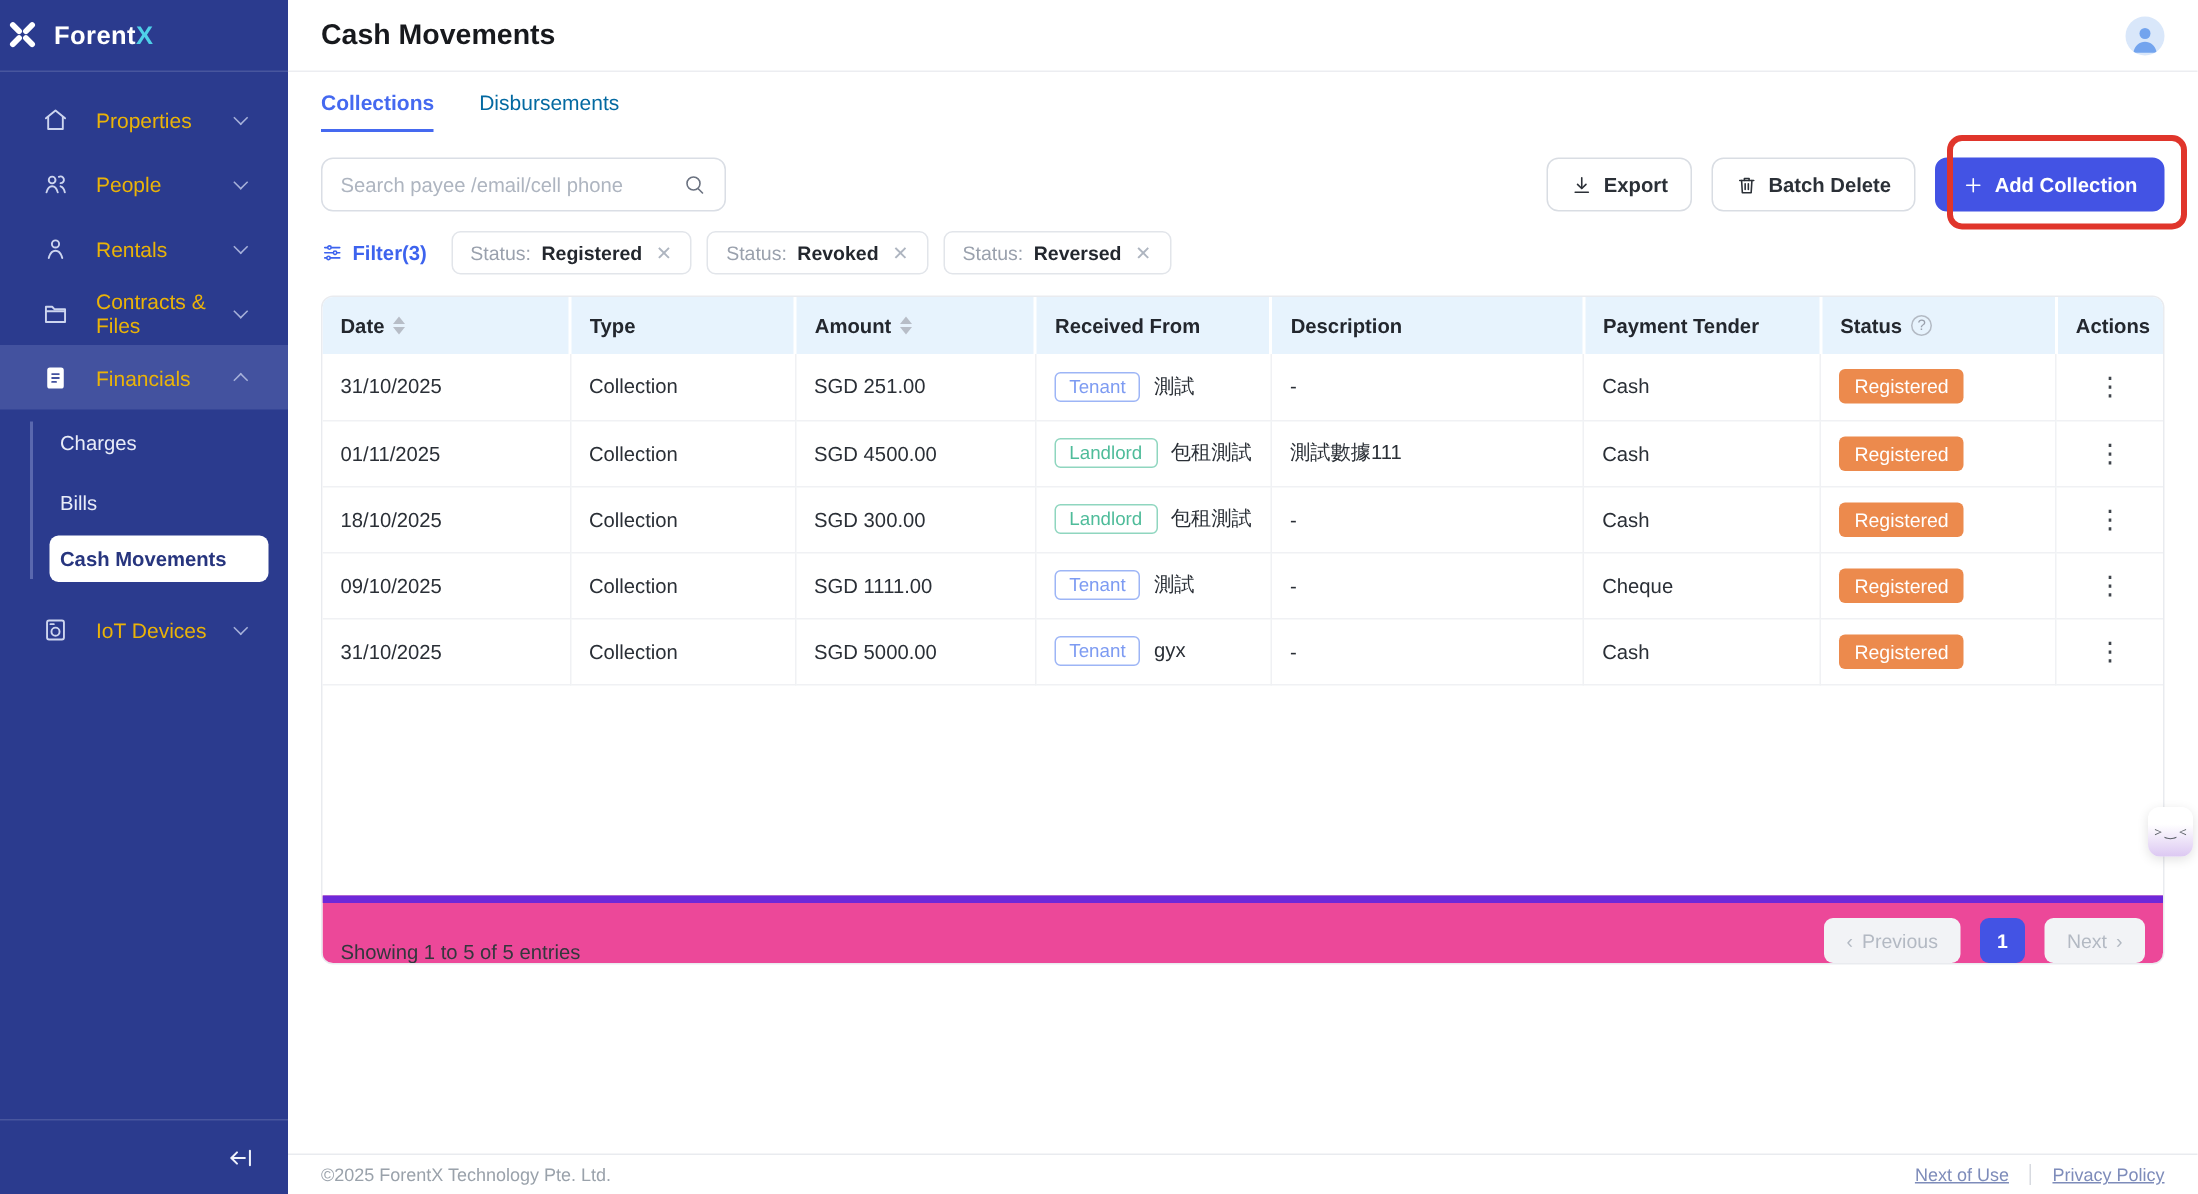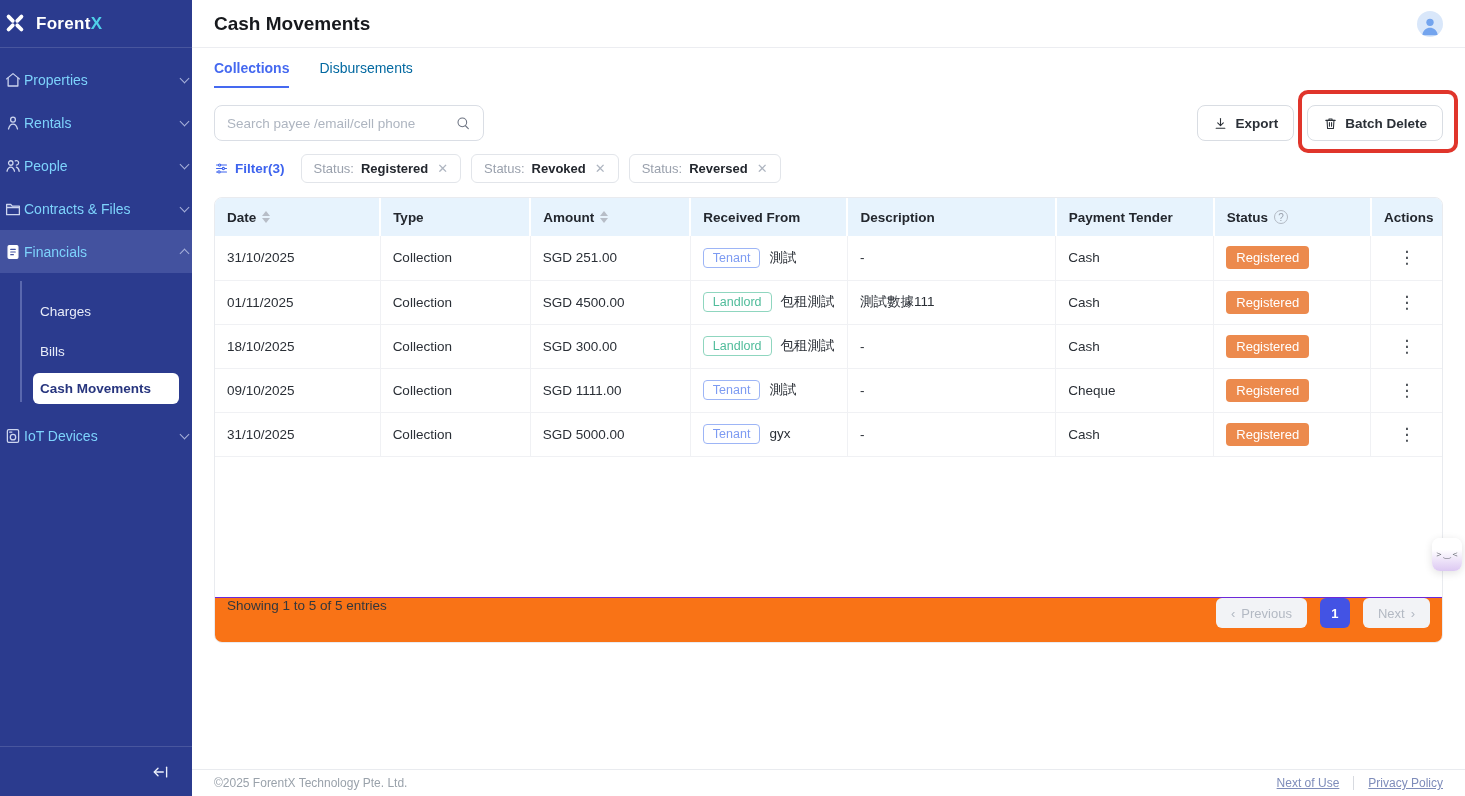--- a/index.html
+++ b/index.html
@@ -6,30 +6,30 @@
   html,body { width:1465px; height:796px; overflow:hidden; background:#fff;
     font-family:"Liberation Sans","DejaVu Sans",sans-serif; color:#24292f; }
 
   
   .sidebar { position:fixed; left:0; top:0; width:192px; height:796px; background:#2b3b8e; z-index:5; }
   .logo { height:48px; display:flex; align-items:center; gap:10px; padding:0 4px;
     border-bottom:1px solid rgba(255,255,255,.14); }
   .logo .brand { font-size:17px; font-weight:bold; color:#fff; letter-spacing:.3px; }
   .logo .brand .accent { color:#4fd0e8; }
   .nav { padding-top:10px; }
-  .nav-item { height:43px; display:flex; align-items:center; gap:2px; padding:0 4px;
-    color:#7dd3fc; font-size:14px; cursor:pointer; }
+  .nav-item { height:43px; display:flex; align-items:center; gap:18px; padding:0 28px;
+    color:#eab308; font-size:14px; cursor:pointer; }
   .nav-item .lbl { flex:1; }
   .nav-item svg { width:18px; height:18px; stroke:#cdd5ef; fill:none; stroke-width:1.7;
     stroke-linecap:round; stroke-linejoin:round; flex:none; }
   .nav-item.active { background:#43529f; }
   .chev { width:7px; height:7px; border-right:1.6px solid #a7b1da; border-bottom:1.6px solid #a7b1da;
     transform:rotate(45deg); margin-top:-3px; flex:none; }
   .chev.up { transform:rotate(-135deg); margin-top:4px; }
-  .submenu { position:relative; padding:18px 0 8px; }
+  .submenu { position:relative; padding:2px 0 8px; }
   .submenu::before { content:""; position:absolute; left:20px; top:8px; bottom:12px; width:2px; background:#5a68ae; }
   .sub-item { height:40px; display:flex; align-items:center; padding-left:40px;
     color:#e8ecf8; font-size:13.5px; cursor:pointer; }
   .sub-item.active { background:#fff; color:#27357e; font-weight:bold; margin:2px 13px 2px 33px;
     padding-left:7px; height:31px; border-radius:6px; }
   .side-bottom { position:absolute; bottom:0; left:0; right:0; height:50px;
     border-top:1px solid rgba(255,255,255,.14); display:flex; align-items:center; justify-content:flex-end; padding:0 22px; }
   .side-bottom svg { width:18px; height:18px; stroke:#eef1fb; fill:none; stroke-width:1.8; stroke-linecap:round; cursor:pointer; }
 
   
@@ -89,22 +89,22 @@
   .qmark { width:14px; height:14px; border:1px solid #b3bac4; border-radius:50%; color:#9aa1ad;
     font-size:10px; font-weight:normal; display:inline-flex; align-items:center; justify-content:center; cursor:pointer; }
   .tag { display:inline-block; border:1px solid; border-radius:4px; padding:2px 9px;
     font-size:12.5px; background:#fff; margin-right:9px; }
   .tag-tenant { color:#7d9bf2; border-color:#9db5f6; }
   .tag-landlord { color:#4fbc9a; border-color:#8fd6bf; }
   .badge { display:inline-block; background:#ec8a4d; color:#fff; border-radius:4px;
     padding:4px 10px; font-size:13px; }
   .kebab { font-size:17px; color:#3f444b; cursor:pointer; line-height:1; }
 
-  .pagination { margin-top:auto; height:45px; border-top:1px solid #6d28d9; display:flex;
-    align-items:flex-start; justify-content:space-between; padding:0 12px; background:#f97316; }
+  .pagination { margin-top:auto; height:45px; border-top:5px solid #6d28d9; display:flex;
+    align-items:flex-end; justify-content:space-between; padding:0 12px; background:#ec4899; }
   .pg-summary { font-size:13.5px; color:#33373d; }
   .pg-controls { display:flex; align-items:center; gap:13px; }
   .pg-btn { height:30px; border:none; border-radius:6px; background:#f2f3f6; color:#b3b9c3;
     font-size:13px; padding:0 15px; display:flex; align-items:center; gap:6px; cursor:pointer; font-family:inherit; }
   .pg-page { width:30px; height:30px; border:none; border-radius:6px; background:#4353e4; color:#fff;
     font-size:13px; font-weight:bold; cursor:pointer; font-family:inherit; }
 
   .footer { position:absolute; left:0; bottom:0; width:100%; height:27px; border-top:1px solid #e9ebef;
     display:flex; align-items:center; justify-content:space-between; padding:0 22px; background:#fff; }
   .footer .copy { font-size:12px; color:#9aa2ab; }
@@ -137,34 +137,34 @@
     <div class="nav-item">
       <svg viewBox="0 0 24 24">
           <path d="M3.5 10.5 L12 3.5 l8.5 7"></path>
           <path d="M5.5 9.5 V20 h13 V9.5"></path>
         </svg>
       <span class="lbl">Properties</span>
       <span class="chev"></span>
     </div>
     <div class="nav-item">
       <svg viewBox="0 0 24 24">
-          <circle cx="12" cy="7.5" r="3.2"></circle>
-          <path d="M6 20 c1.2-4.5 3.5-6.5 6-6.5 s4.8 2 6 6.5"></path>
-        </svg>
-      <span class="lbl">Rentals</span>
-      <span class="chev"></span>
-    </div>
-    <div class="nav-item">
-      <svg viewBox="0 0 24 24">
           <circle cx="9" cy="8" r="3"></circle>
           <path d="M4 19 c1-3.8 2.8-5.5 5-5.5 s4 1.7 5 5.5"></path>
           <path d="M15 5.2 a3 3 0 1 1 1.5 5.6"></path>
           <path d="M16.5 13.6 c2 .6 3.2 2.4 3.8 5.4"></path>
         </svg>
       <span class="lbl">People</span>
+      <span class="chev"></span>
+    </div>
+    <div class="nav-item">
+      <svg viewBox="0 0 24 24">
+          <circle cx="12" cy="7.5" r="3.2"></circle>
+          <path d="M6 20 c1.2-4.5 3.5-6.5 6-6.5 s4.8 2 6 6.5"></path>
+        </svg>
+      <span class="lbl">Rentals</span>
       <span class="chev"></span>
     </div>
     <div class="nav-item">
       <svg viewBox="0 0 24 24">
           <path d="M3.5 6 h5.5 l2 2.2 h9.5 v11.3 h-17 z"></path>
           <path d="M3.5 10 h17"></path>
         </svg>
       <span class="lbl">Contracts &amp; Files</span>
       <span class="chev"></span>
     </div>
@@ -243,20 +243,26 @@
       </button>
       <button class="btn">
         <svg viewBox="0 0 24 24">
             <path d="M4.5 7 h15"></path>
             <path d="M9.5 7 V4.8 h5 V7"></path>
             <path d="M6.5 7 l.8 13 h9.4 l.8-13"></path>
             <path d="M10.3 10.5 v6 M13.7 10.5 v6"></path>
           </svg>
         <span>Batch Delete</span>
       </button>
+      <button class="btn primary">
+        <svg viewBox="0 0 24 24">
+            <path d="M12 5 v14 M5 12 h14"></path>
+          </svg>
+        <span>Add Collection</span>
+      </button>
     </div>
   </div>
 
   <div class="filters">
     <div class="filter-link">
       <svg viewBox="0 0 24 24">
           <path d="M4 6.5 h16 M4 12 h16 M4 17.5 h16"></path>
           <circle cx="9" cy="6.5" r="1.8" fill="#fff"></circle>
           <circle cx="15" cy="12" r="1.8" fill="#fff"></circle>
           <circle cx="8" cy="17.5" r="1.8" fill="#fff"></circle>

